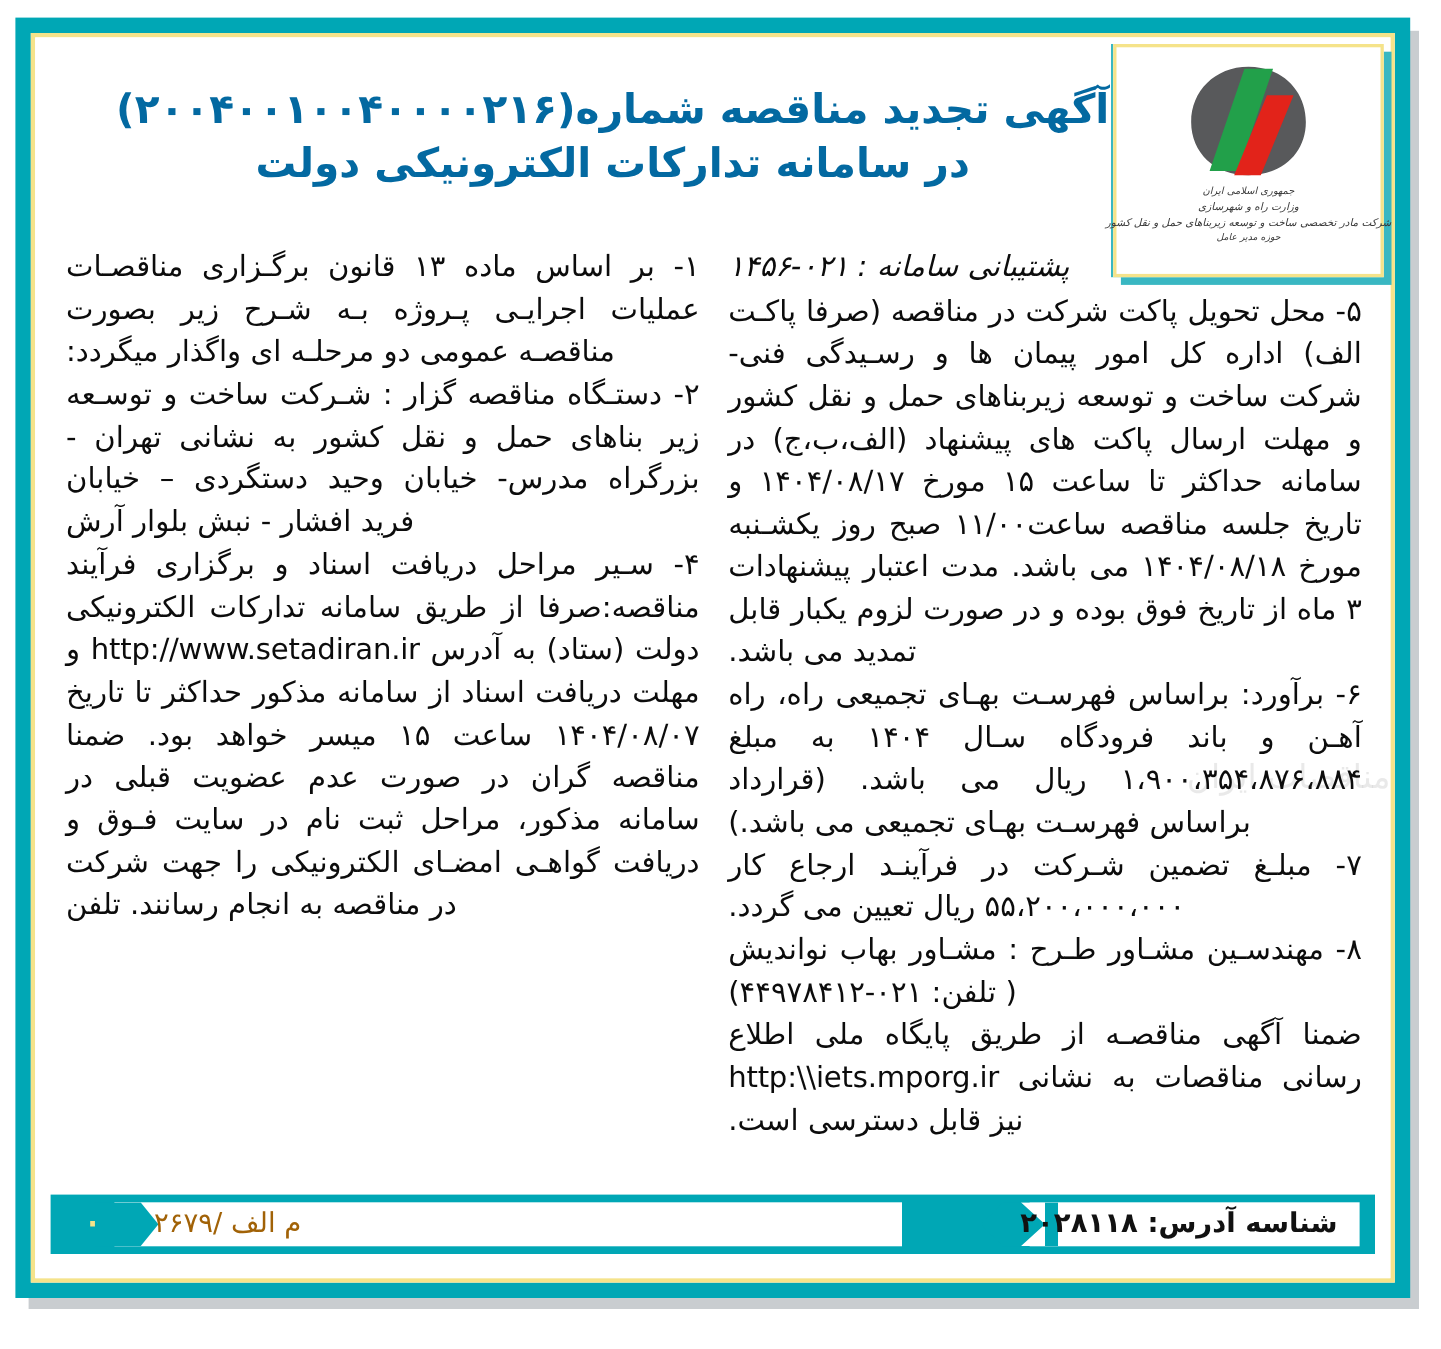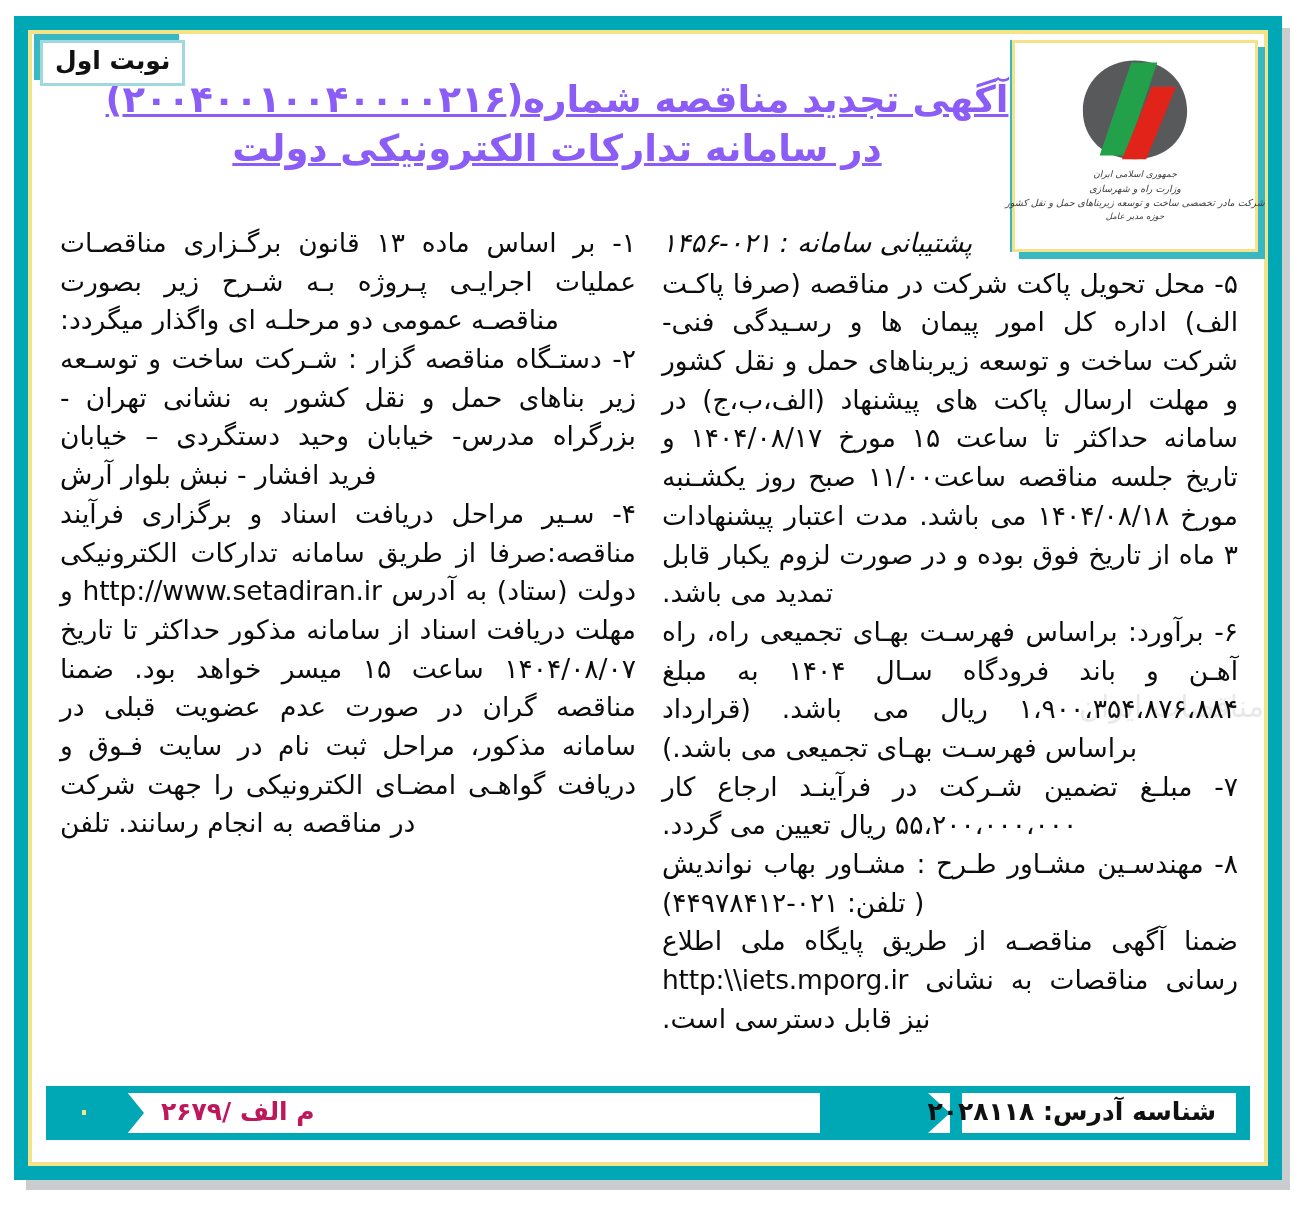--- a/index.html
+++ b/index.html
@@ -115,25 +115,24 @@
     position: absolute;
     top: 42px;
     right: 228px;
     left: 46px;
     text-align: center;
     z-index: 30;
   }
   .heading .hline {
     font-size: 38px;
     font-weight: bold;
-    color: #8b5cf6;
+    color: #0369a1;
     line-height: 1.32;
     letter-spacing: -0.5px;
     white-space: nowrap;
-    text-decoration: underline;
   }
   .heading .hline.l1 { font-size: 37px; }
   .heading .hline.l2 { font-size: 37px; }
 
   
   .columns {
     position: absolute;
     top: 190px;
     right: 16px;
     left: 16px;
@@ -238,25 +237,25 @@
     right: 300px;
     top: 7px;
     width: 22px;
     height: 40px;
     background: #ffffff;
     clip-path: polygon(100% 0, 0 0, 100% 50%, 0 100%, 100% 100%);
   }
 
   .footer-text-left {
     position: absolute;
-    left: 115px;
+    left: 94px;
     top: 11px;
     font-size: 25px;
-    font-weight: bold;
-    color: #be185d;
+    font-weight: normal;
+    color: #a16207;
     direction: rtl;
   }
   .footer-text-right {
     position: absolute;
     right: 34px;
     top: 11px;
     font-size: 25px;
     font-weight: bold;
     color: #111111;
     direction: rtl;
@@ -296,21 +295,20 @@
 <div class="page">
 
   <div class="shadow-plate"></div>
 
   <div class="card">
     <div class="card-inner">
       <div class="card-white"></div>
 
       <div class="watermark-sub">مناقصات ایران</div>
 
-      <div class="nobat-badge">نوبت اول</div>
 
       <div class="logo-box">
         <div class="logo-mark">
           <svg viewBox="0 0 120 116" width="112" height="108" aria-hidden="true">
             <path d="M60 6 C27 6 4 30 4 60 C4 90 27 112 60 112 C93 112 116 90 116 60 C116 30 93 6 60 6 Z
                      M60 24 C42 24 24 38 24 60 C24 82 42 94 60 94 C78 94 96 82 96 60 C96 38 78 24 60 24 Z" fill="#58595B"></path>
             <polygon points="56,8 84,8 50,108 22,108" fill="#22A04A"></polygon>
             <polygon points="78,34 104,34 72,112 46,112" fill="#E2231A"></polygon>
             <polygon points="88,6 104,6 86,60 70,60" fill="#ffffff" opacity="0"></polygon>
           </svg>

